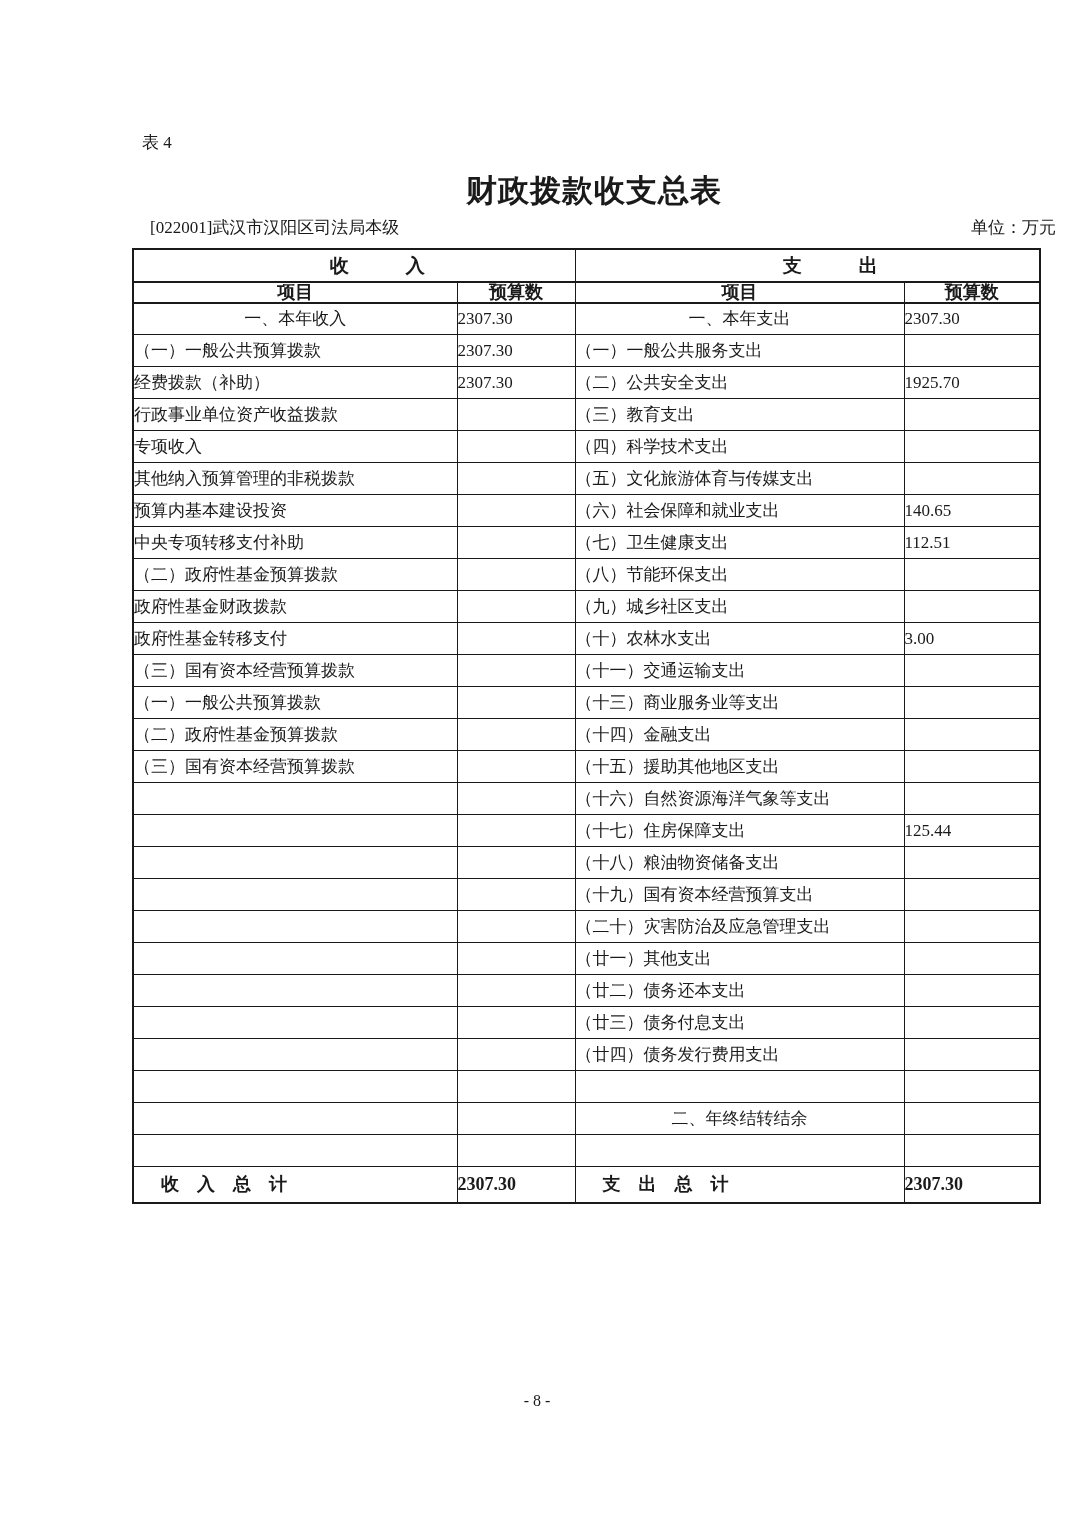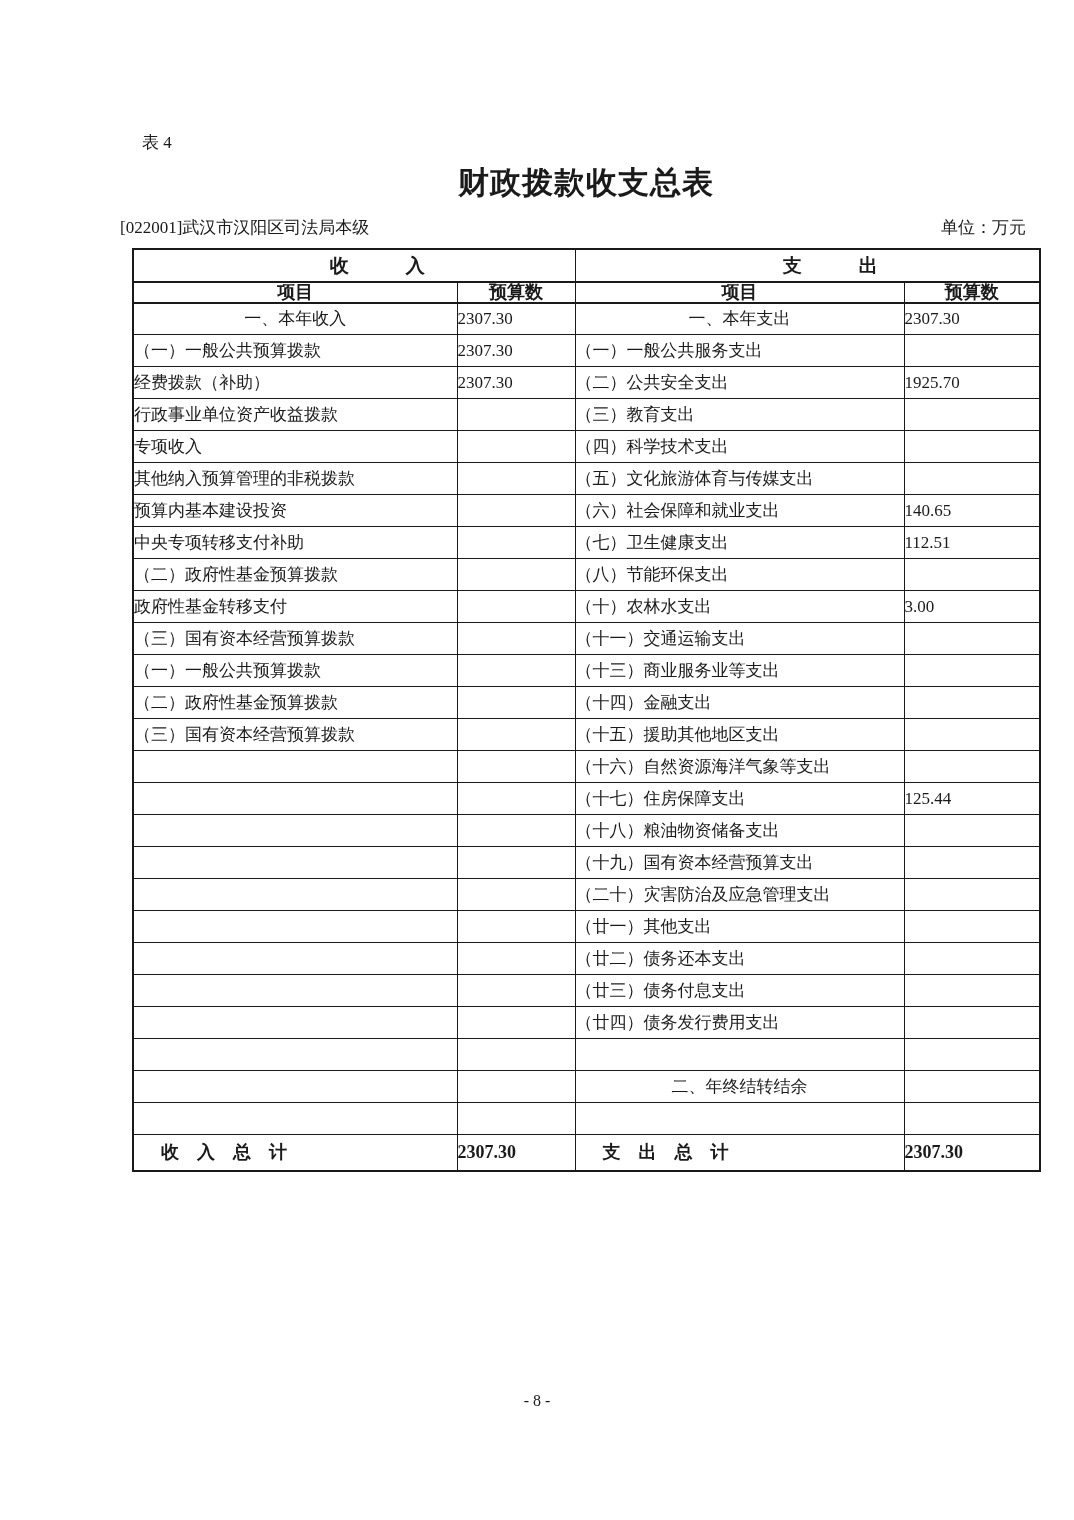--- a/index.html
+++ b/index.html
@@ -10,29 +10,29 @@
     background: #ffffff;
     color: #1a1a1a;
     font-family: "Liberation Serif", "DejaVu Serif", serif;
   }
   .tbl-label {
     position: absolute; left: 142px; top: 131px;
     font-size: 17px;
   }
   .doc-title {
     position: absolute; left: 133px; top: 162px; width: 906px;
-    margin: 0;
+    margin: 8px;
     text-align: center;
     font-size: 31px;
     font-weight: bold;
     letter-spacing: 1px;
     font-family: "Liberation Sans", "DejaVu Sans", sans-serif;
   }
   .meta-row {
-    position: absolute; left: 120px; top: 216px; width: 906px;
+    position: absolute; left: 150px; top: 216px; width: 906px;
     display: flex; justify-content: space-between; align-items: flex-end;
     font-size: 17px;
   }
   table.budget {
     position: absolute; left: 132px; top: 248px;
     width: 907px;
     border-collapse: collapse;
     table-layout: fixed;
     border: 2px solid #1a1a1a;
   }
@@ -154,20 +154,26 @@
         <td class="item lvl1">（七）卫生健康支出</td>
         <td class="num">112.51</td>
       </tr>
       <tr>
         <td class="item lvl1">（二）政府性基金预算拨款</td>
         <td class="num"></td>
         <td class="item lvl1">（八）节能环保支出</td>
         <td class="num"></td>
       </tr>
       <tr>
+        <td class="item lvl2">政府性基金财政拨款</td>
+        <td class="num"></td>
+        <td class="item lvl1">（九）城乡社区支出</td>
+        <td class="num"></td>
+      </tr>
+      <tr>
         <td class="item lvl2">政府性基金转移支付</td>
         <td class="num"></td>
         <td class="item lvl1">（十）农林水支出</td>
         <td class="num">3.00</td>
       </tr>
       <tr>
         <td class="item lvl1">（三）国有资本经营预算拨款</td>
         <td class="num"></td>
         <td class="item lvl1">（十一）交通运输支出</td>
         <td class="num"></td>

